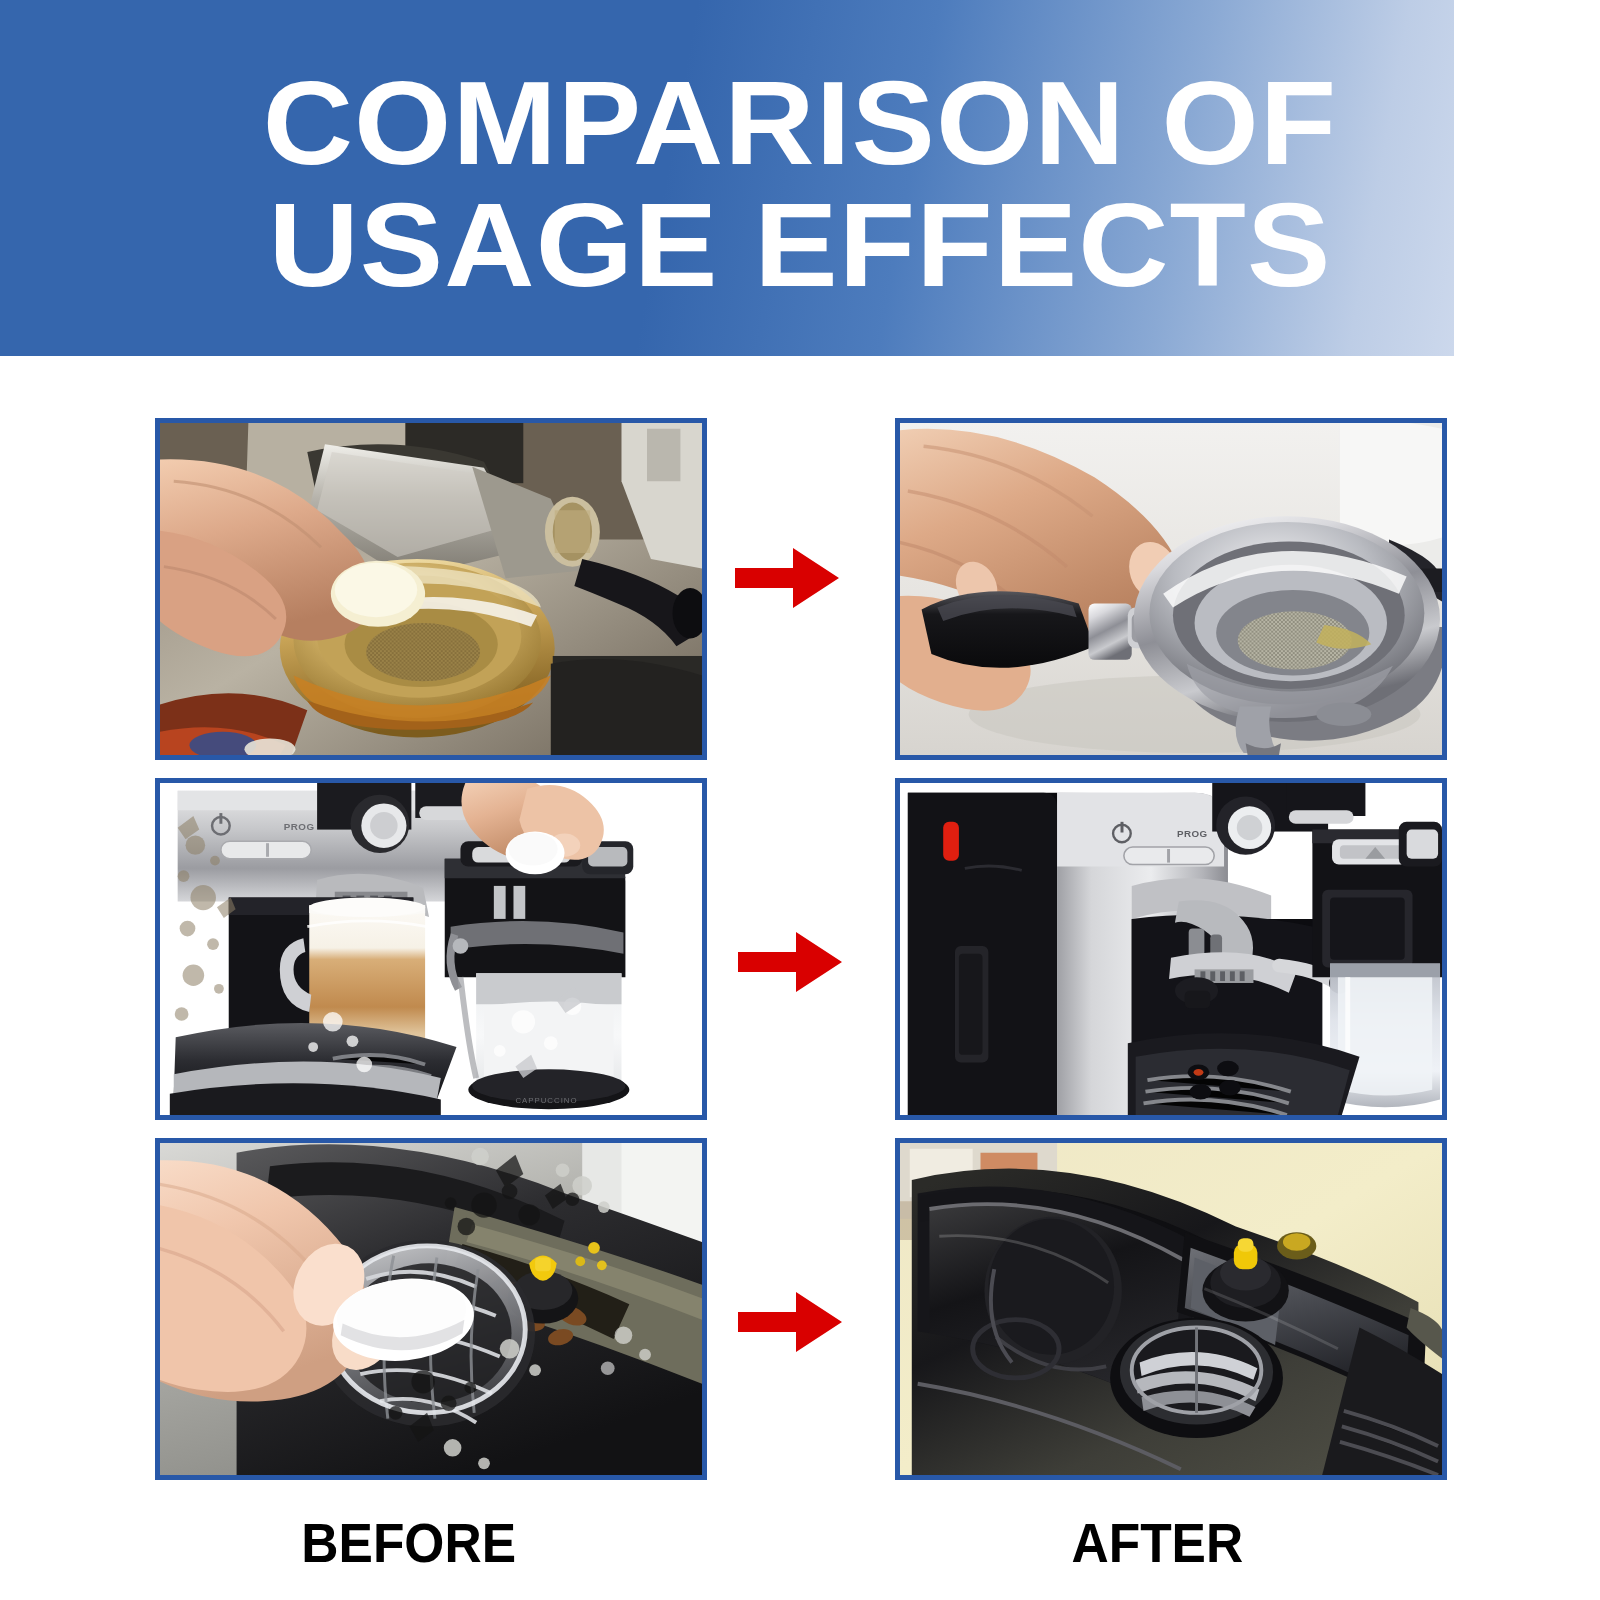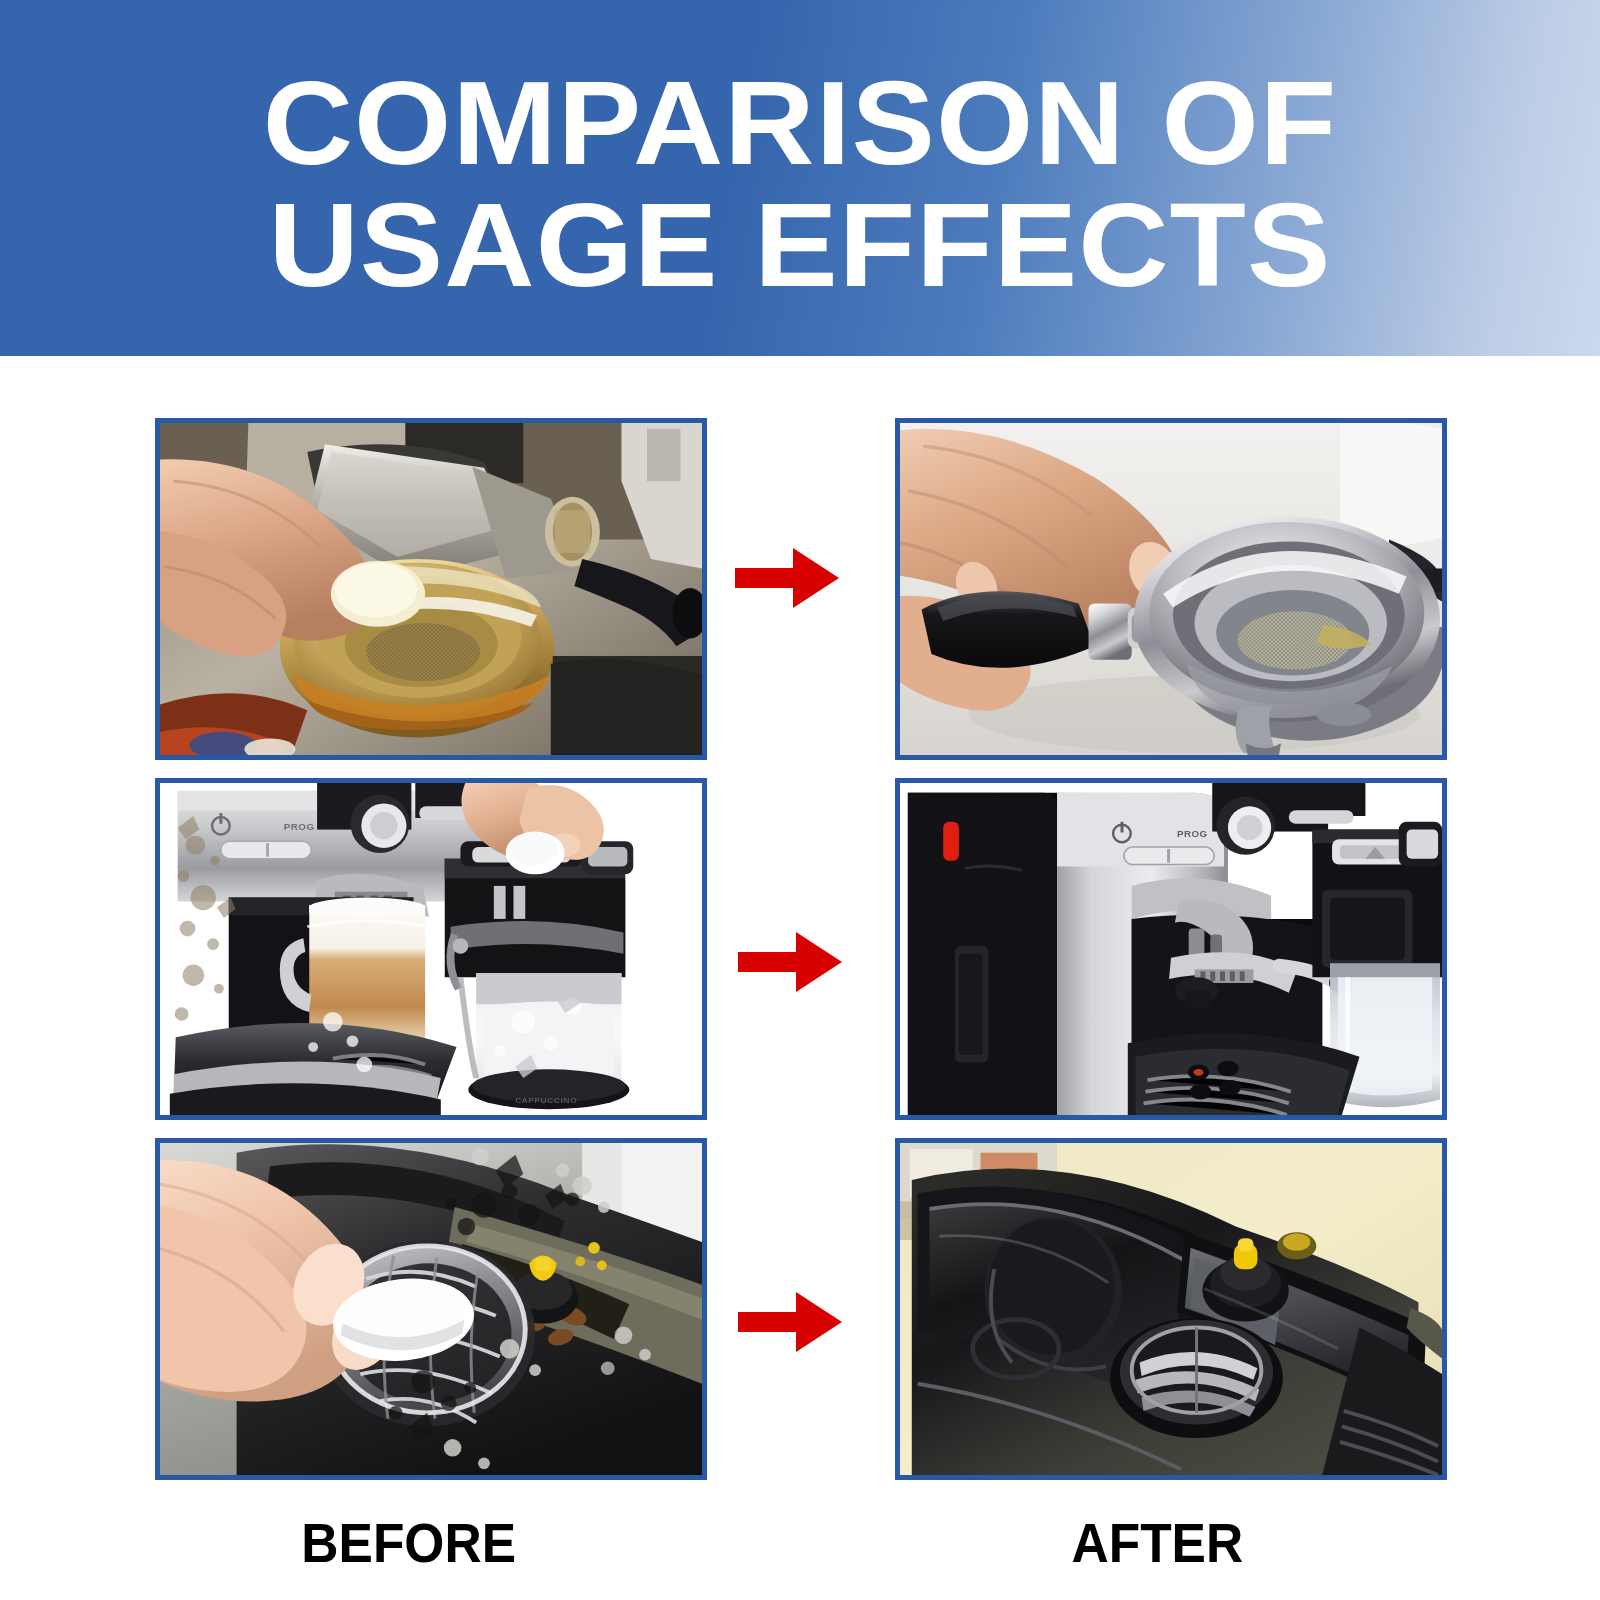--- a/index.html
+++ b/index.html
@@ -10,21 +10,21 @@
     overflow: hidden;
   }
   #page {
     position: relative;
     width: 1600px; height: 1600px;
     background: #ffffff;
   }
   
   #banner {
     position: absolute; left: 0; top: 0;
-    width: 1600px; height: 356px;
+    width: 1454px; height: 356px;
     background: linear-gradient(100deg, #3566ad 0%, #3566ad 46%, #4d7cbd 62%, #8aa9d4 80%, #bdcde6 93%, #ccd8ec 100%);
     overflow: hidden;
   }
   #banner-title {
     position: absolute;
     left: 0; top: 62px;
     width: 1600px;
     text-align: center;
     color: #ffffff;
     font-family: "Liberation Sans Narrow", "Liberation Sans", sans-serif;

